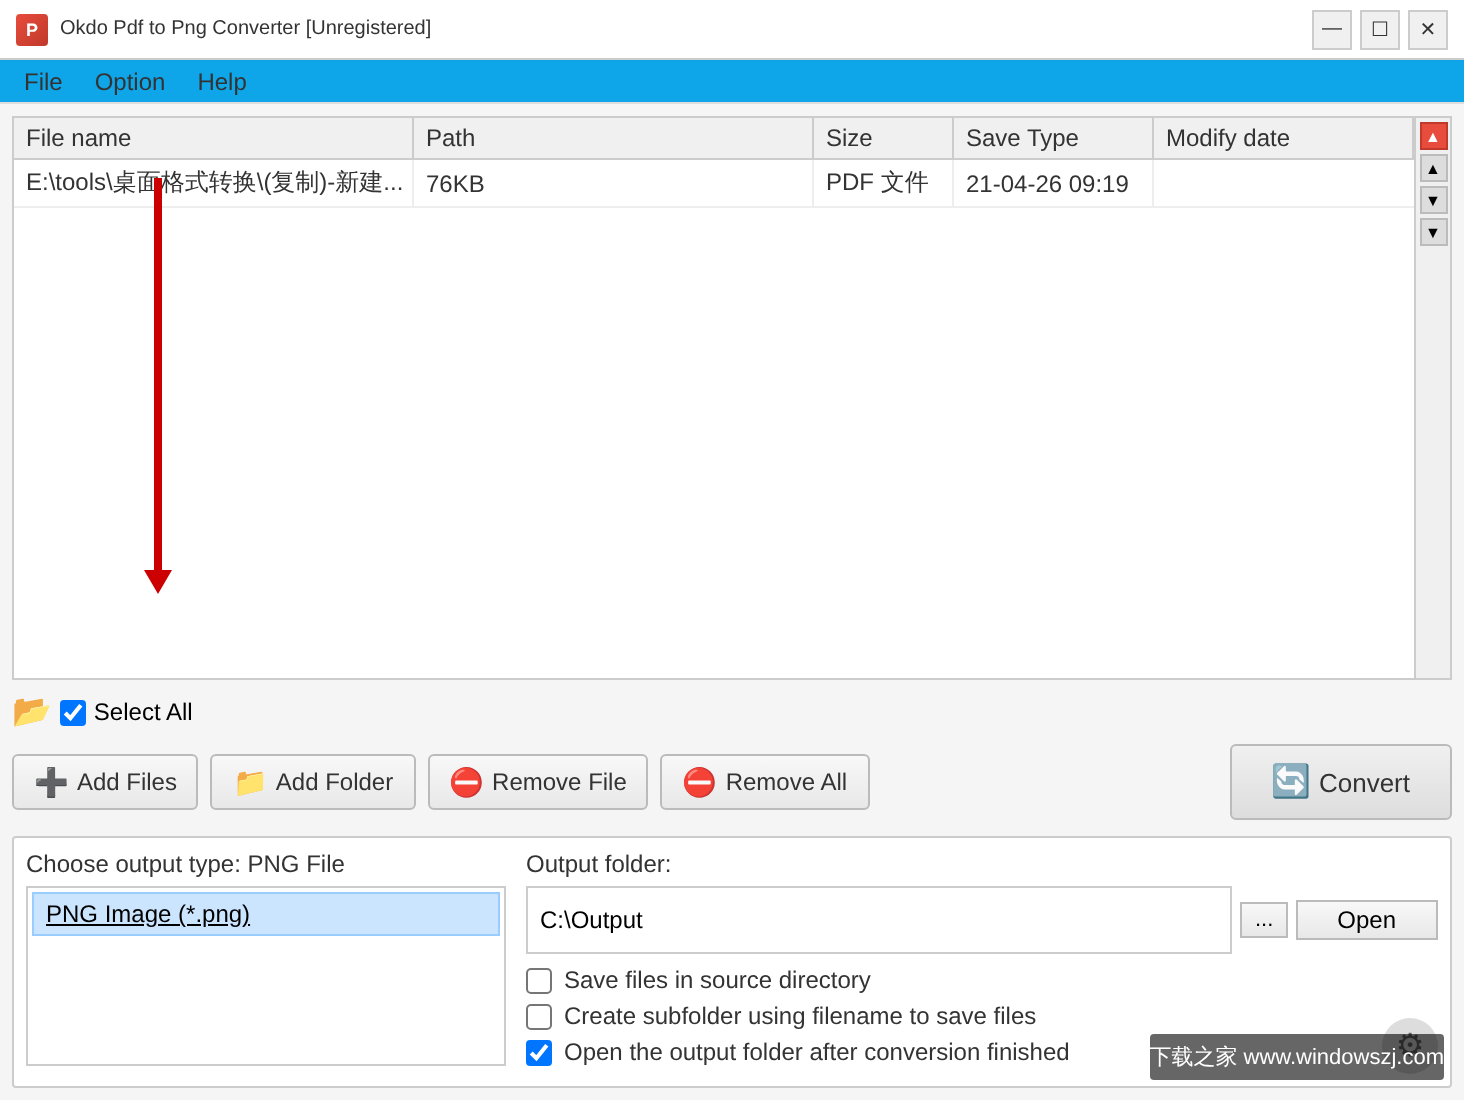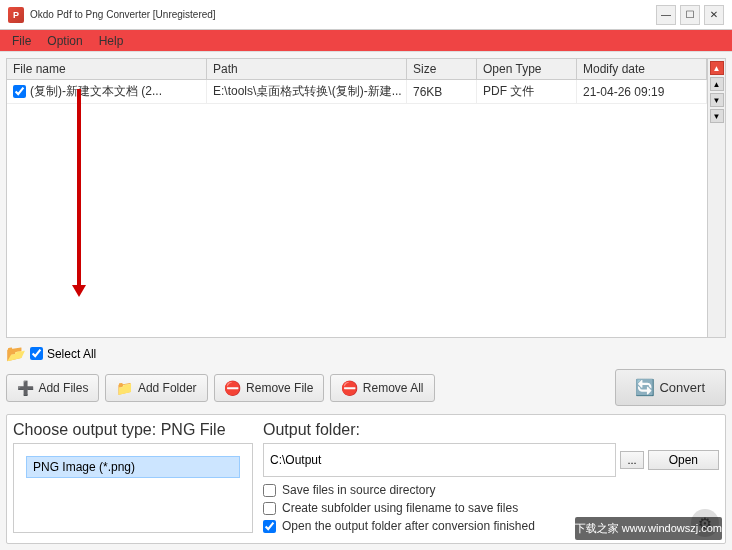--- a/index.html
+++ b/index.html
@@ -55,21 +55,21 @@
       cursor: pointer;
       display: flex;
       align-items: center;
       justify-content: center;
       font-size: 10px;
       color: #333;
     }
 
     
     .menu-bar {
-      background: #ef4444;
+      background: #0ea5e9;
       border-bottom: 1px solid #ddd;
       display: flex;
       align-items: center;
       padding: 2px 4px;
       height: 22px;
     }
     .menu-item {
       padding: 2px 8px;
       cursor: pointer;
       color: #333;
@@ -242,31 +242,32 @@
     }
 
     .output-left {
       width: 240px;
     }
     .output-right {
       flex: 1;
     }
 
     .output-label {
-      font-size: 16px;
+      font-size: 12px;
       color: #333;
       margin-bottom: 4px;
     }
 
     .output-type-list {
       border: 1px solid #ccc;
       background: white;
       height: 90px;
       overflow-y: auto;
-      padding: 12px;
+      padding: 2px;
+      text-decoration: underline;
     }
     .output-type-item {
       padding: 3px 6px;
       cursor: pointer;
       font-size: 12px;
       background: #cce5ff;
       border: 1px solid #99ccff;
     }
 
     .folder-row {
@@ -358,30 +359,26 @@
 
 <div class="main-container">
 
   <div class="file-list-area">
     <div class="file-table">
 
       <div class="table-header">
         <div class="th-cell">File name</div>
         <div class="th-cell">Path</div>
         <div class="th-cell">Size</div>
-        <div class="th-cell">Open Type</div>
+        <div class="th-cell">Save Type</div>
         <div class="th-cell">Modify date</div>
       </div>
 
       <div class="table-body">
         <div class="table-row">
-          <div class="td-cell checkbox-cell">
-            <input type="checkbox" checked="" style="">
-            <span>(复制)-新建文本文档 (2...</span>
-          </div>
           <div class="td-cell">E:\tools\桌面格式转换\(复制)-新建...</div>
           <div class="td-cell">76KB</div>
           <div class="td-cell">PDF 文件</div>
           <div class="td-cell">21-04-26 09:19</div>
         </div>
       </div>
     </div>
 
     <div class="red-arrow"></div>
 

